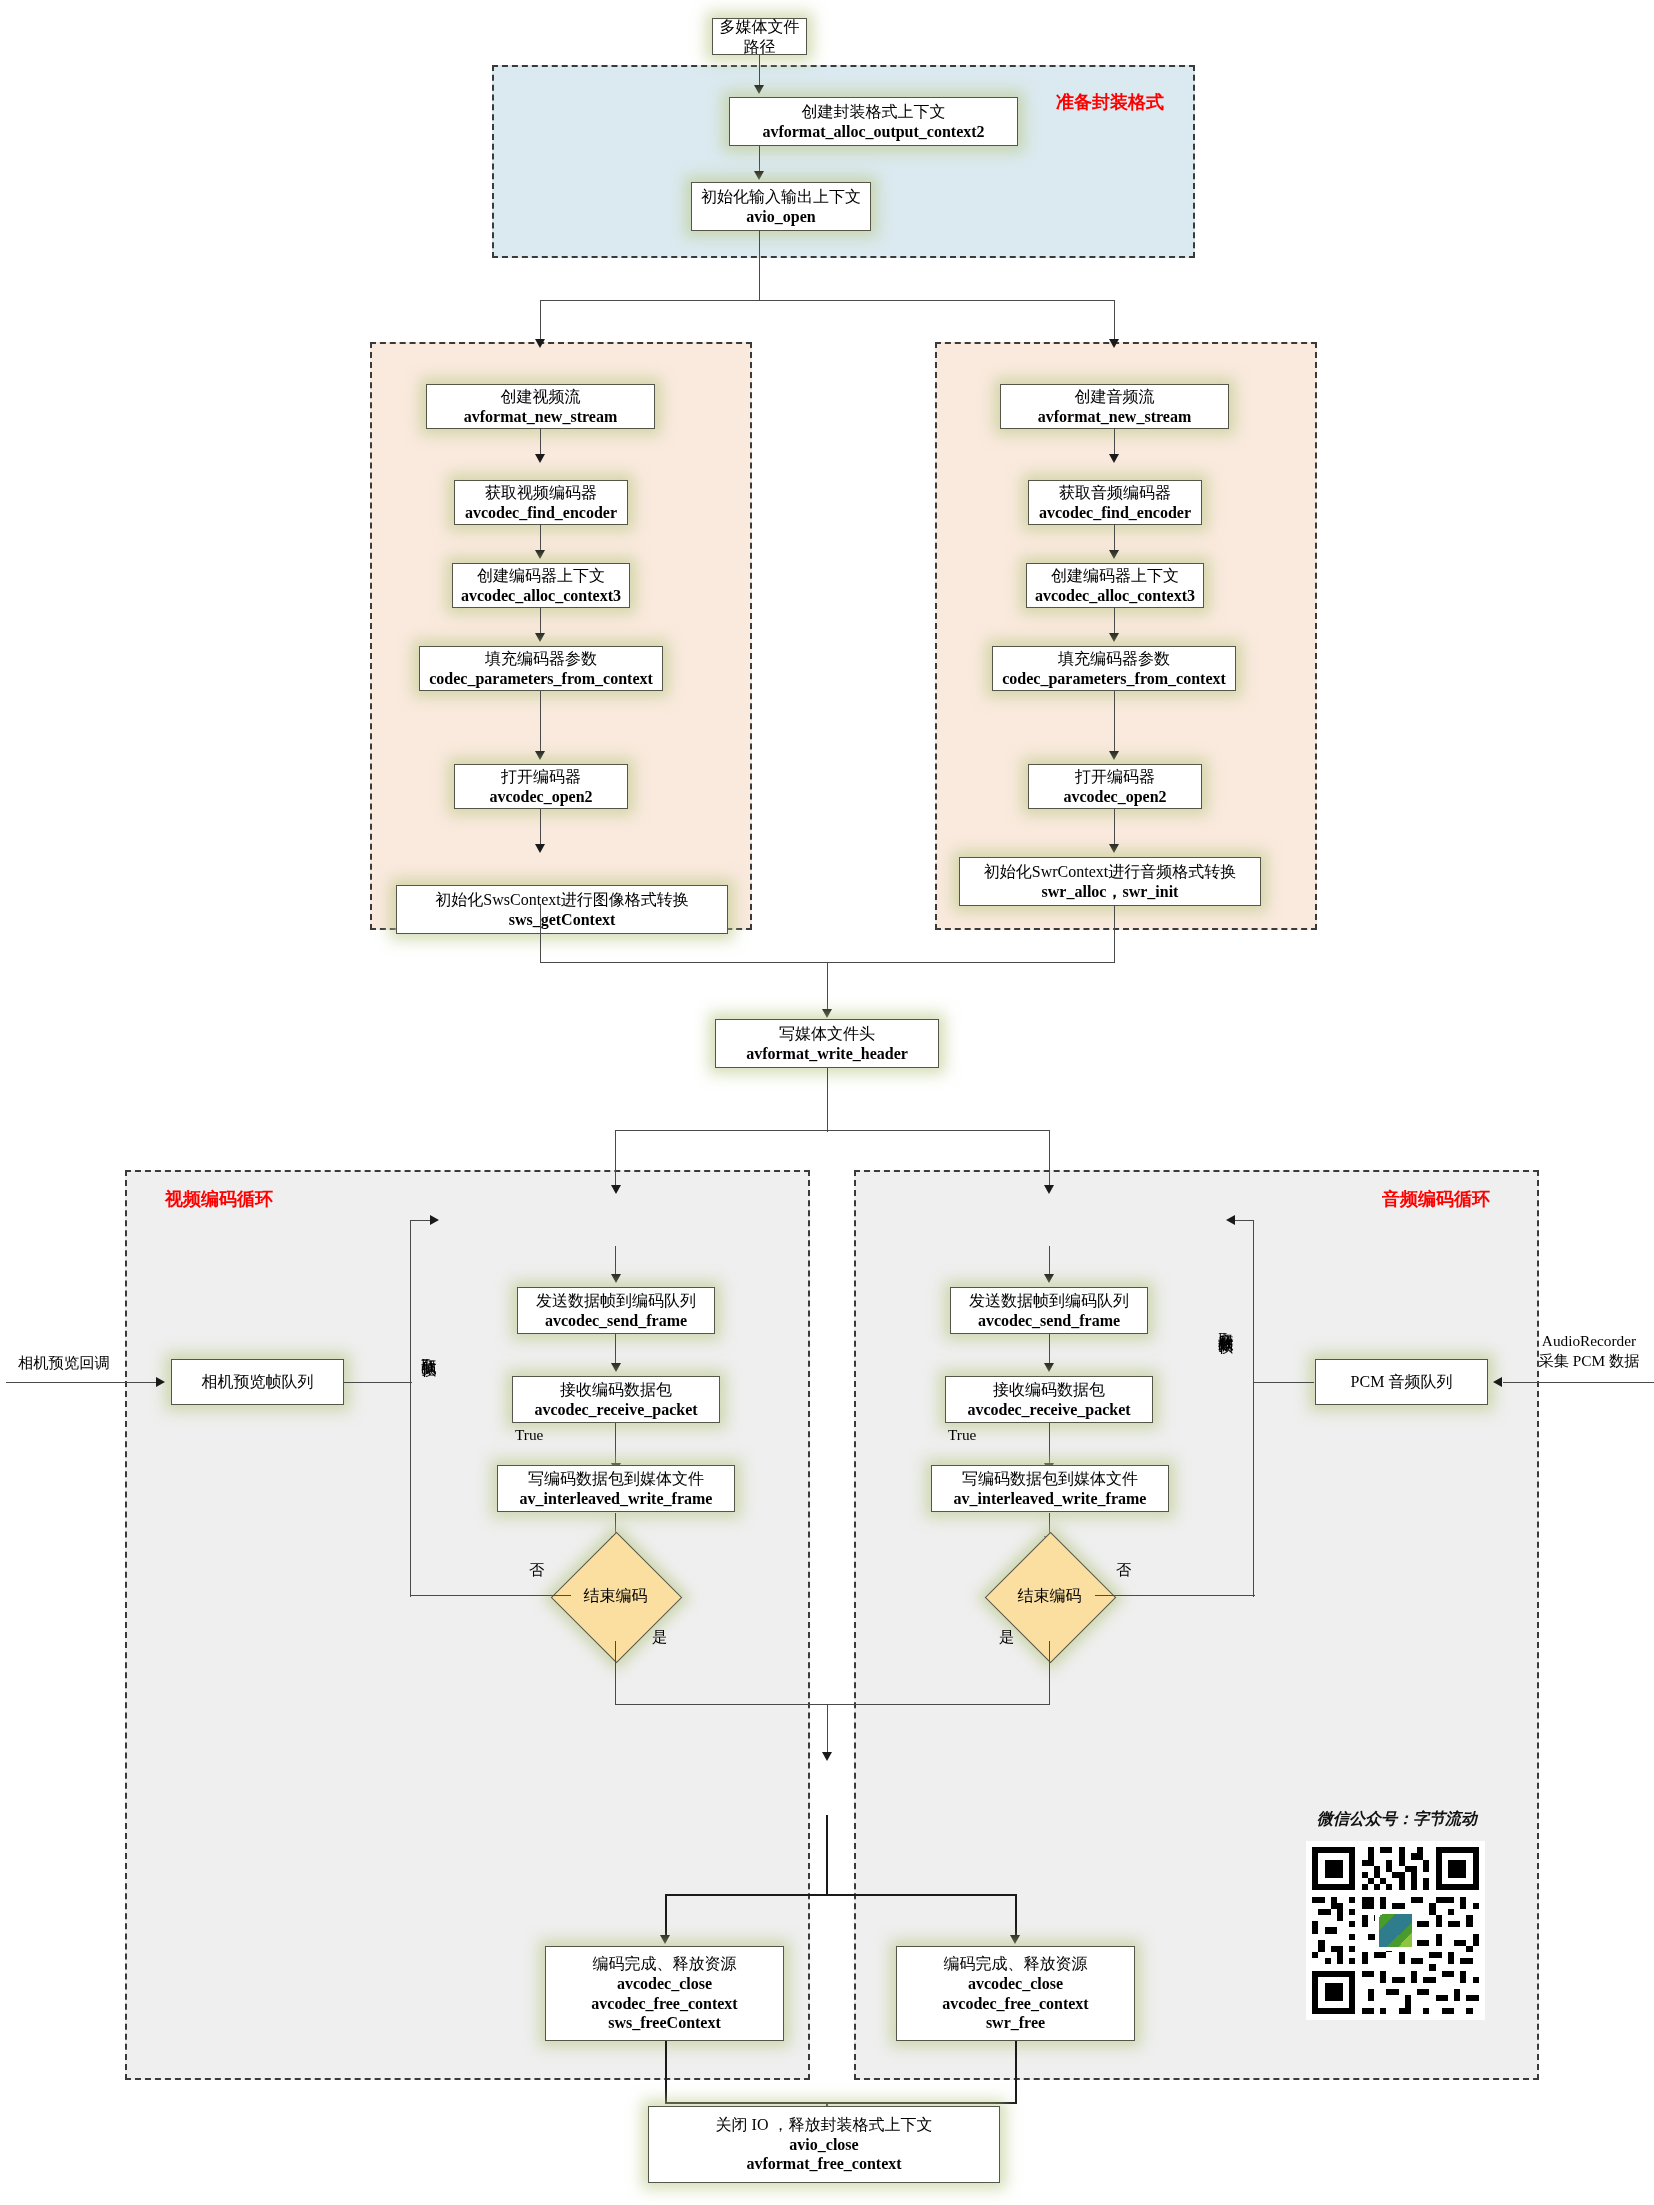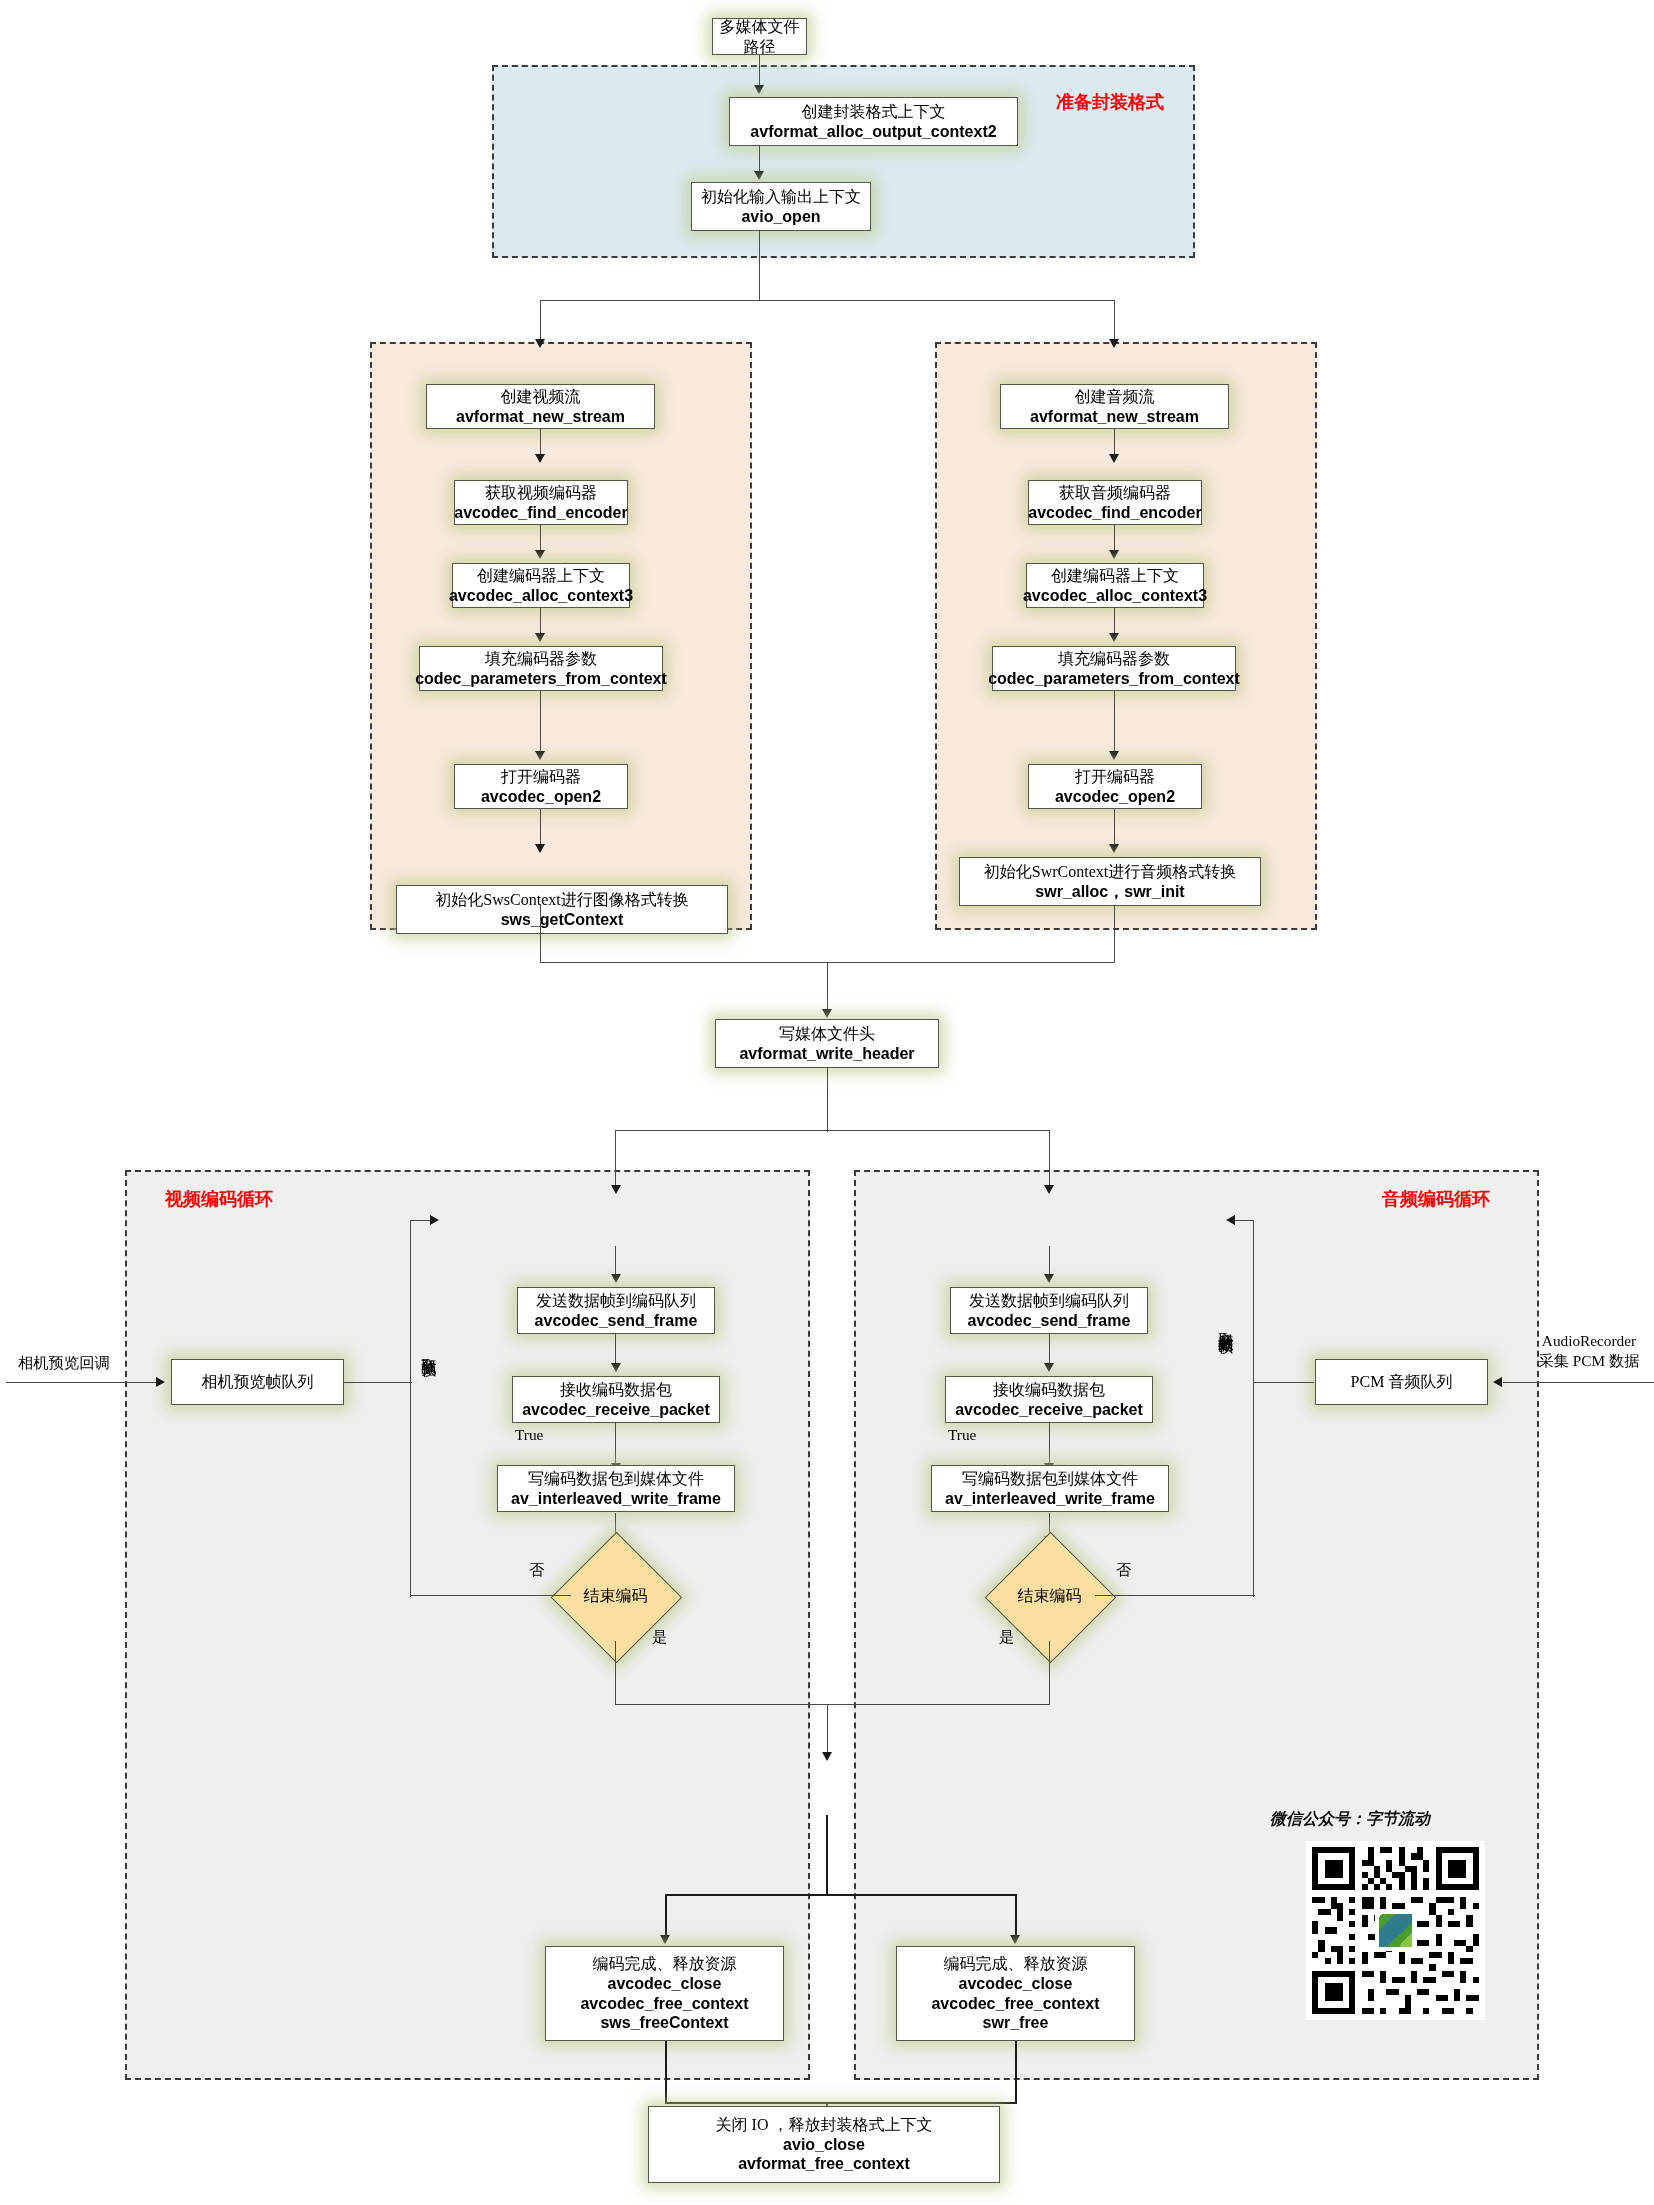--- a/index.html
+++ b/index.html
@@ -15,21 +15,21 @@
   .grp-label{position:absolute;color:#ff0000;font-weight:bold;font-size:18px;
              font-family:"Liberation Serif","DejaVu Serif",serif;white-space:nowrap;}
 
   
   .box{position:absolute;box-sizing:border-box;background:#ffffff;
        border:1.3px solid #55554a;
        box-shadow:0 0 14px 6.4px rgba(186,200,136,.62);
        display:flex;flex-direction:column;align-items:center;justify-content:center;
        text-align:center;color:#000;line-height:1.22;}
   .box .cn{font-size:16px;font-family:"Liberation Serif","DejaVu Serif",serif;}
-  .box .fn{font-size:16px;font-weight:bold;font-family:Liberation Sans, sans-serif;}
+  .box .fn{font-size:16px;font-weight:bold;font-family:Liberation Serif, serif;}
 
   
   .diamond-wrap{position:absolute;}
   .diamond{position:absolute;left:0;top:0;width:100%;height:100%;
            background:#fadfa0;border:1.3px solid #55554a;
            transform:rotate(45deg);
            box-shadow:0 0 12.8px 5.8px rgba(186,200,136,.62);}
   .diamond-txt{position:absolute;left:0;top:0;width:100%;height:100%;
                display:flex;align-items:center;justify-content:center;
                font-size:16px;color:#000;z-index:3;
@@ -330,21 +330,21 @@
   <div class="ln lnh lnh-th" style="left:665px;top:2102px;width:352px;"></div>
   <div class="ln lnv lnv-th" style="left:826px;top:2102px;height:31px;"></div>
   <div class="arw arw-d" style="left:822px;top:2129px;"></div>
 
   <div class="box" style="left:648px;top:2106px;width:352px;height:77px;">
     <span class="cn">关闭 IO ，释放封装格式上下文</span>
     <span class="fn">avio_close</span>
     <span class="fn">avformat_free_context</span>
   </div>
 
-  <div class="qr-cap" style="left:1270px;top:1809px;">微信公众号：字节流动</div>
+  <div class="qr-cap" style="left:1317px;top:1809px;">微信公众号：字节流动</div>
   <div class="qr-box" style="left:1306px;top:1841px;width:179px;height:179px;">
     <svg width="179" height="179" viewBox="0 0 29 29" shape-rendering="crispEdges">
       <rect width="29" height="29" fill="#ffffff"></rect>
       <g fill="#000000">
 
         <rect x="1" y="1" width="7" height="1"></rect>
           <rect x="1" y="7" width="7" height="1"></rect>
         <rect x="1" y="1" width="1" height="7"></rect>
           <rect x="7" y="1" width="1" height="7"></rect>
         <rect x="3" y="3" width="3" height="3"></rect>

